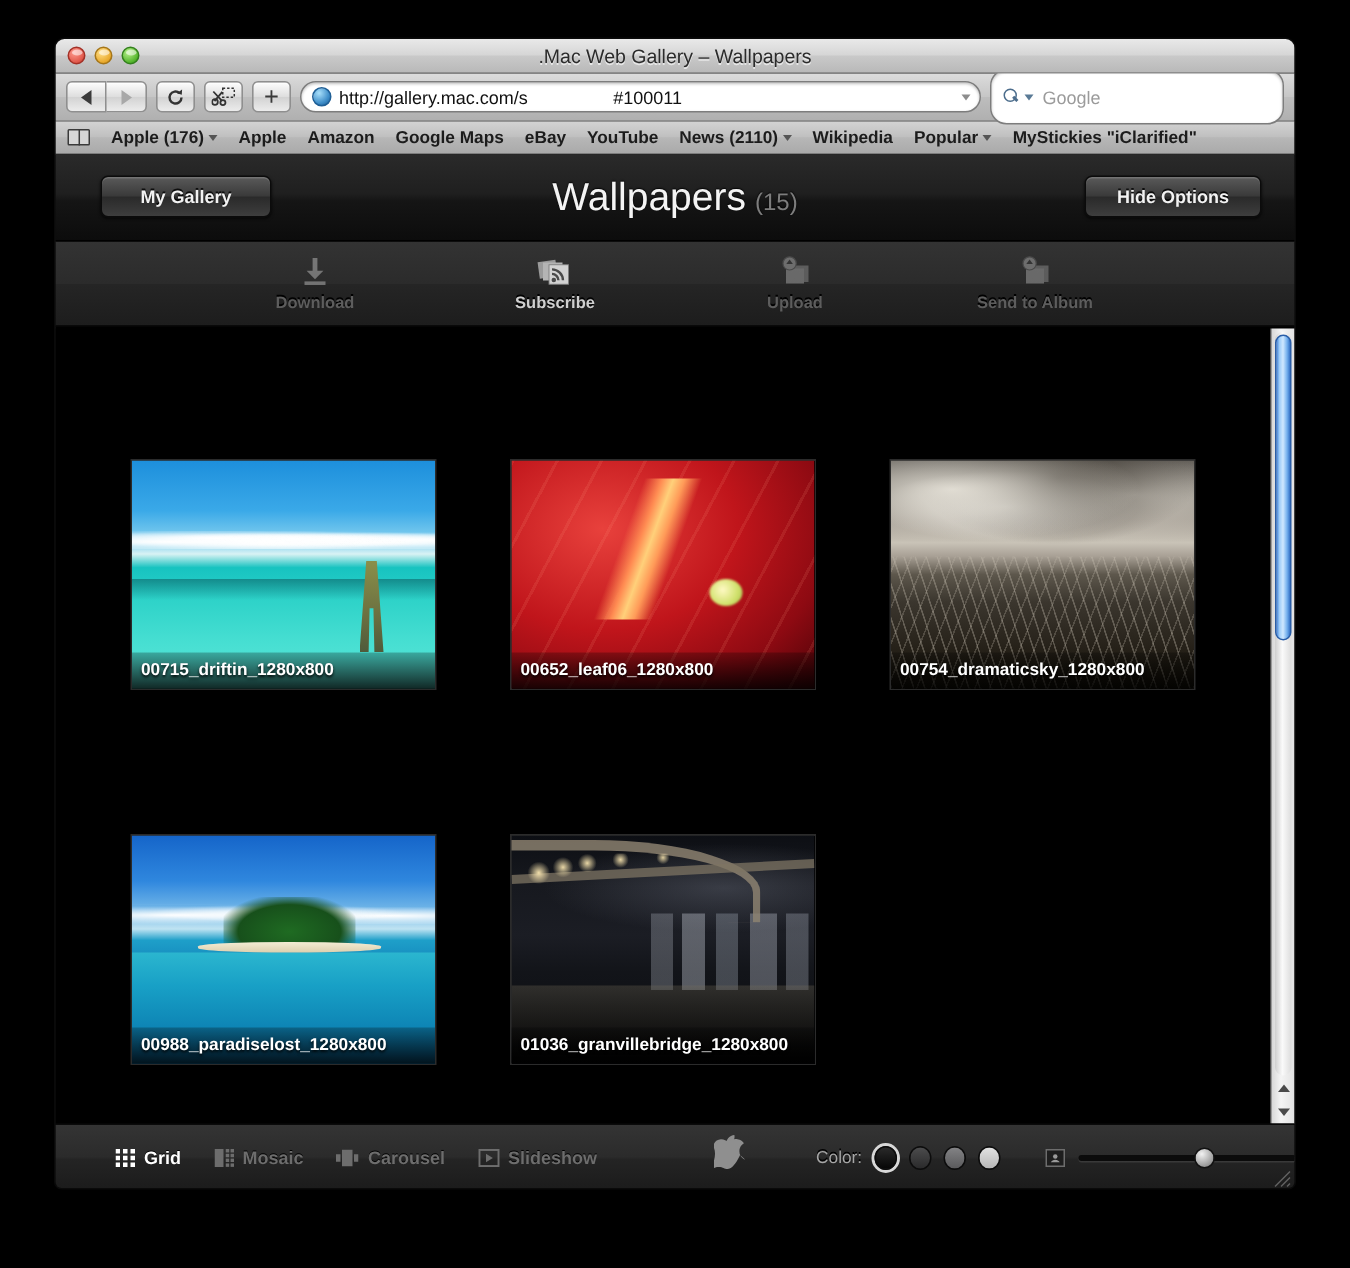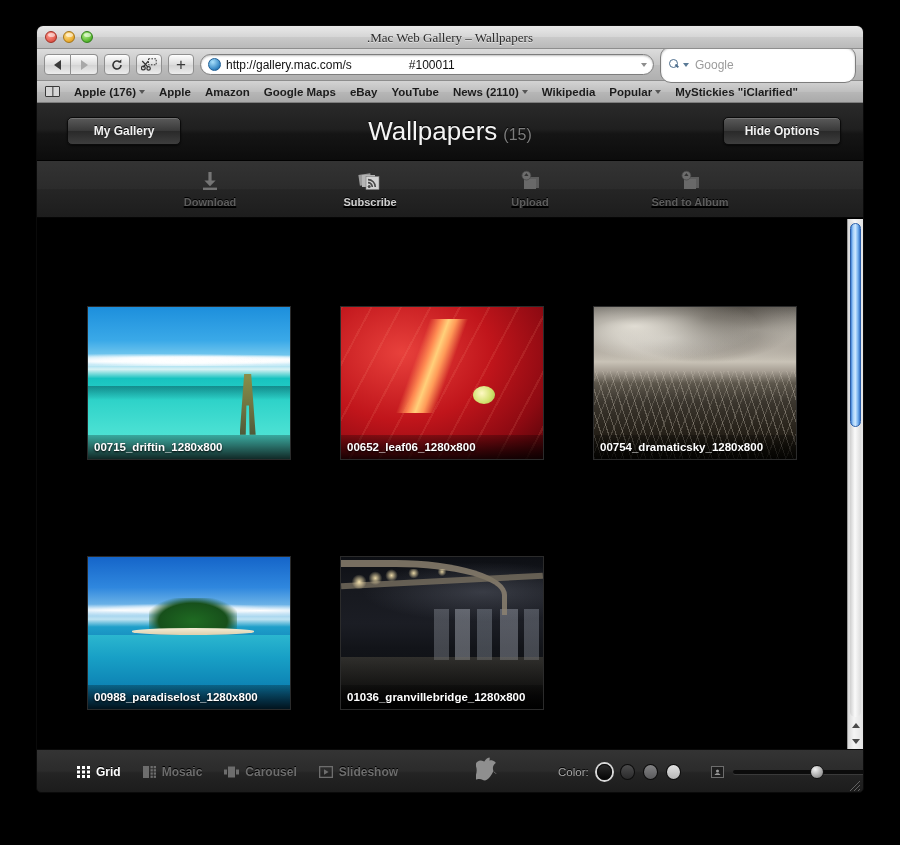--- a/index.html
+++ b/index.html
@@ -21,21 +21,20 @@
     overflow: hidden;
     border: 1px solid #0a0a0a;
   }
 
   
   .titlebar {
     height: 23px;
     background: linear-gradient(to bottom, #e9e9e9 0%, #d6d6d6 48%, #c9c9c9 52%, #b9b9b9 100%);
     border-bottom: 1px solid #8e8e8e;
     position: relative;
-    font-family: Liberation Serif, serif;
   }
   .traffic { position: absolute; left: 8px; top: 5px; display: flex; gap: 6px; }
   .light { width: 12px; height: 12px; border-radius: 50%; position: relative; }
   .light::after {
     content: ""; position: absolute; left: 2px; top: 1px; width: 7px; height: 4px;
     border-radius: 50%; background: rgba(255,255,255,0.55);
   }
   .light.close  { background: radial-gradient(circle at 35% 30%, #ff9a8e, #e0584b 70%, #a52f26); border: 1px solid #a33127; }
   .light.min    { background: radial-gradient(circle at 35% 30%, #ffe08a, #e9a92c 70%, #a97617); border: 1px solid #a5761a; }
   .light.max    { background: radial-gradient(circle at 35% 30%, #b6f08a, #54b52c 70%, #2f7a1a); border: 1px solid #33801d; }
@@ -148,21 +147,21 @@
     position: absolute; left: 0; right: 0; top: 13px; text-align: center;
     font-size: 26px; color: #f4f4f4; font-weight: 300;
     text-shadow: 0 -1px 1px rgba(0,0,0,0.9);
   }
   .gcount { font-size: 16px; color: #7d7d7d; margin-left: 6px; }
 
   .gactions {
     height: 57px;
     background: linear-gradient(to bottom, #333333 0%, #2b2b2b 50%, #252525 51%, #1d1d1d 100%);
     border-bottom: 1px solid #050505;
-    display: flex; align-items: center; justify-content: center; gap: 62px; text-decoration: underline;
+    display: flex; align-items: center; justify-content: center; gap: 62px;
   }
   .act { display: flex; flex-direction: column; align-items: center; gap: 4px; width: 98px; }
   .act .lbl { font-size: 11px; font-weight: bold; color: #cfcfcf; text-shadow: 0 -1px 0 #000; }
   .act.dim .lbl { color: #5d5d5d; }
   .act .ico { height: 22px; display: flex; align-items: flex-end; justify-content: center; }
   .act.dim svg { opacity: 0.42; }
 
   
   .gridwrap {
     position: absolute; left: 0; right: 16px; top: 116px; bottom: 45px;
@@ -212,21 +211,21 @@
     position: absolute; left: 0; right: 0; bottom: 0; height: 45px;
     background: linear-gradient(to bottom, #343434 0%, #2b2b2b 48%, #242424 52%, #1b1b1b 100%);
     border-top: 1px solid #0a0a0a;
     display: flex; align-items: center; padding: 0 16px;
   }
   .modes { display: flex; align-items: center; gap: 22px; margin-left: 24px; }
   .mode { display: flex; align-items: center; gap: 6px; font-size: 12px; font-weight: bold;
     color: #6d6d6d; text-shadow: 0 -1px 0 #000; }
   .mode.on { color: #fff; }
   .applelogo { margin-left: 78px; }
-  .colorgrp { display: flex; align-items: center; gap: 8px; margin-left: 60px; }
+  .colorgrp { display: flex; align-items: center; gap: 8px; margin-left: 46px; }
   .clabel { font-size: 11.5px; color: #a6a6a6; text-shadow: 0 -1px 0 #000; }
   .swatch { width: 15px; height: 16px; border-radius: 50%; border: 1px solid #0c0c0c; }
   .swatch.sel { box-shadow: 0 0 0 2px #d8d8d8; }
   .sizegrp { display: flex; align-items: center; gap: 9px; margin-left: 30px; }
   .picbox { border: 1px solid #6d6d6d; background: #1e1e1e; display: flex; align-items: center; justify-content: center; }
   .picbox.sm { width: 13px; height: 12px; }
   .slider { width: 145px; height: 4px; border-radius: 2px; background: #0b0b0b;
     box-shadow: 0 1px 0 rgba(255,255,255,0.1); position: relative; }
   .knob { position: absolute; left: 58%; top: 50%; transform: translate(-50%,-50%);
     width: 14px; height: 14px; border-radius: 50%;

